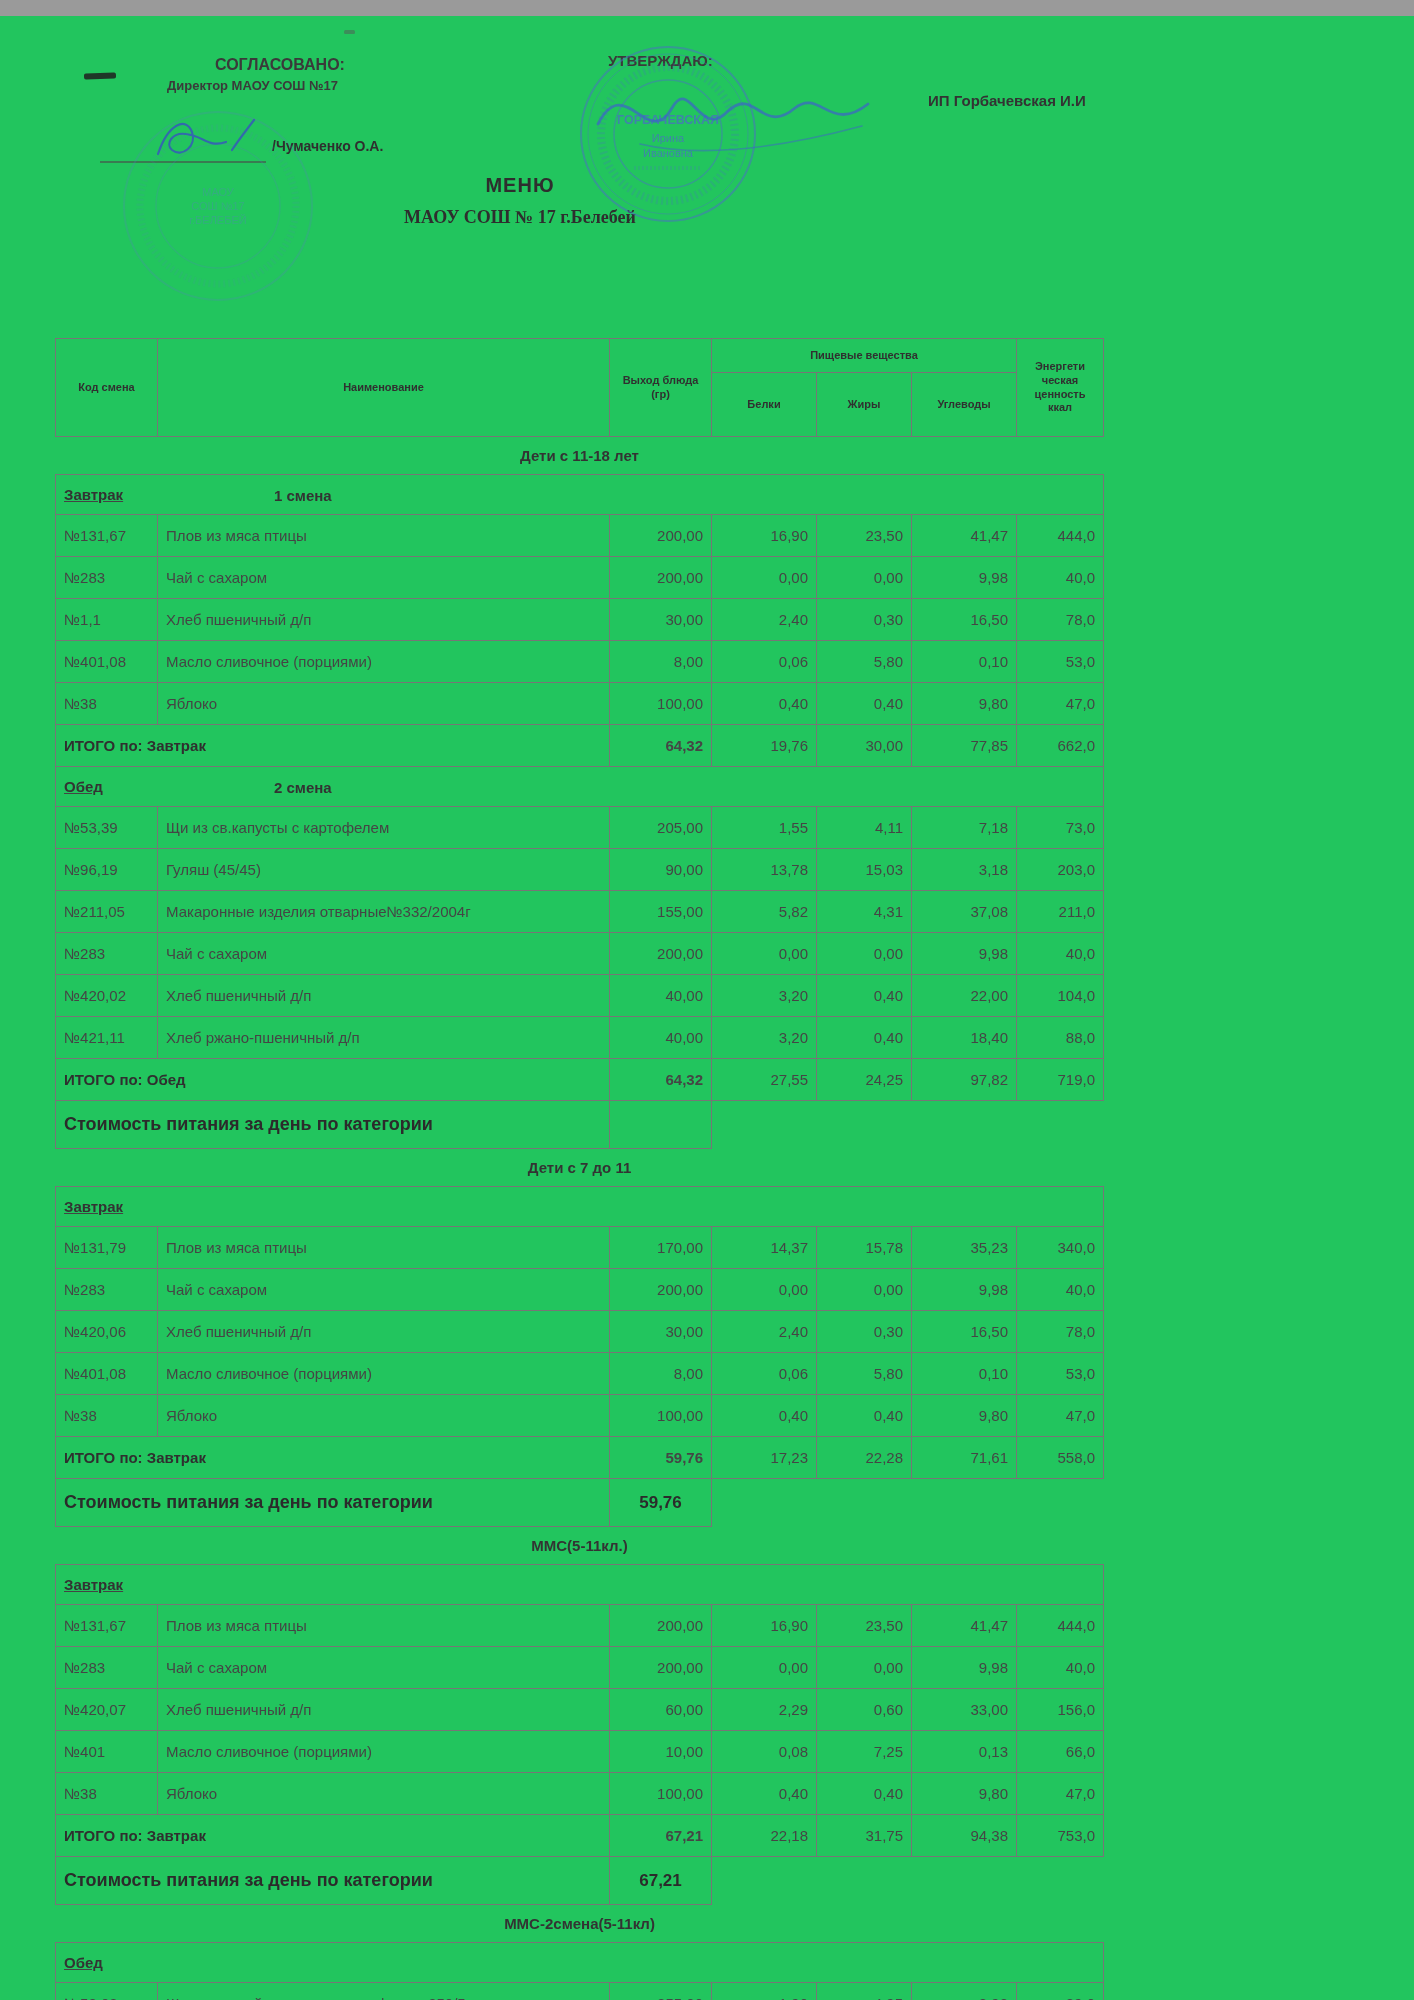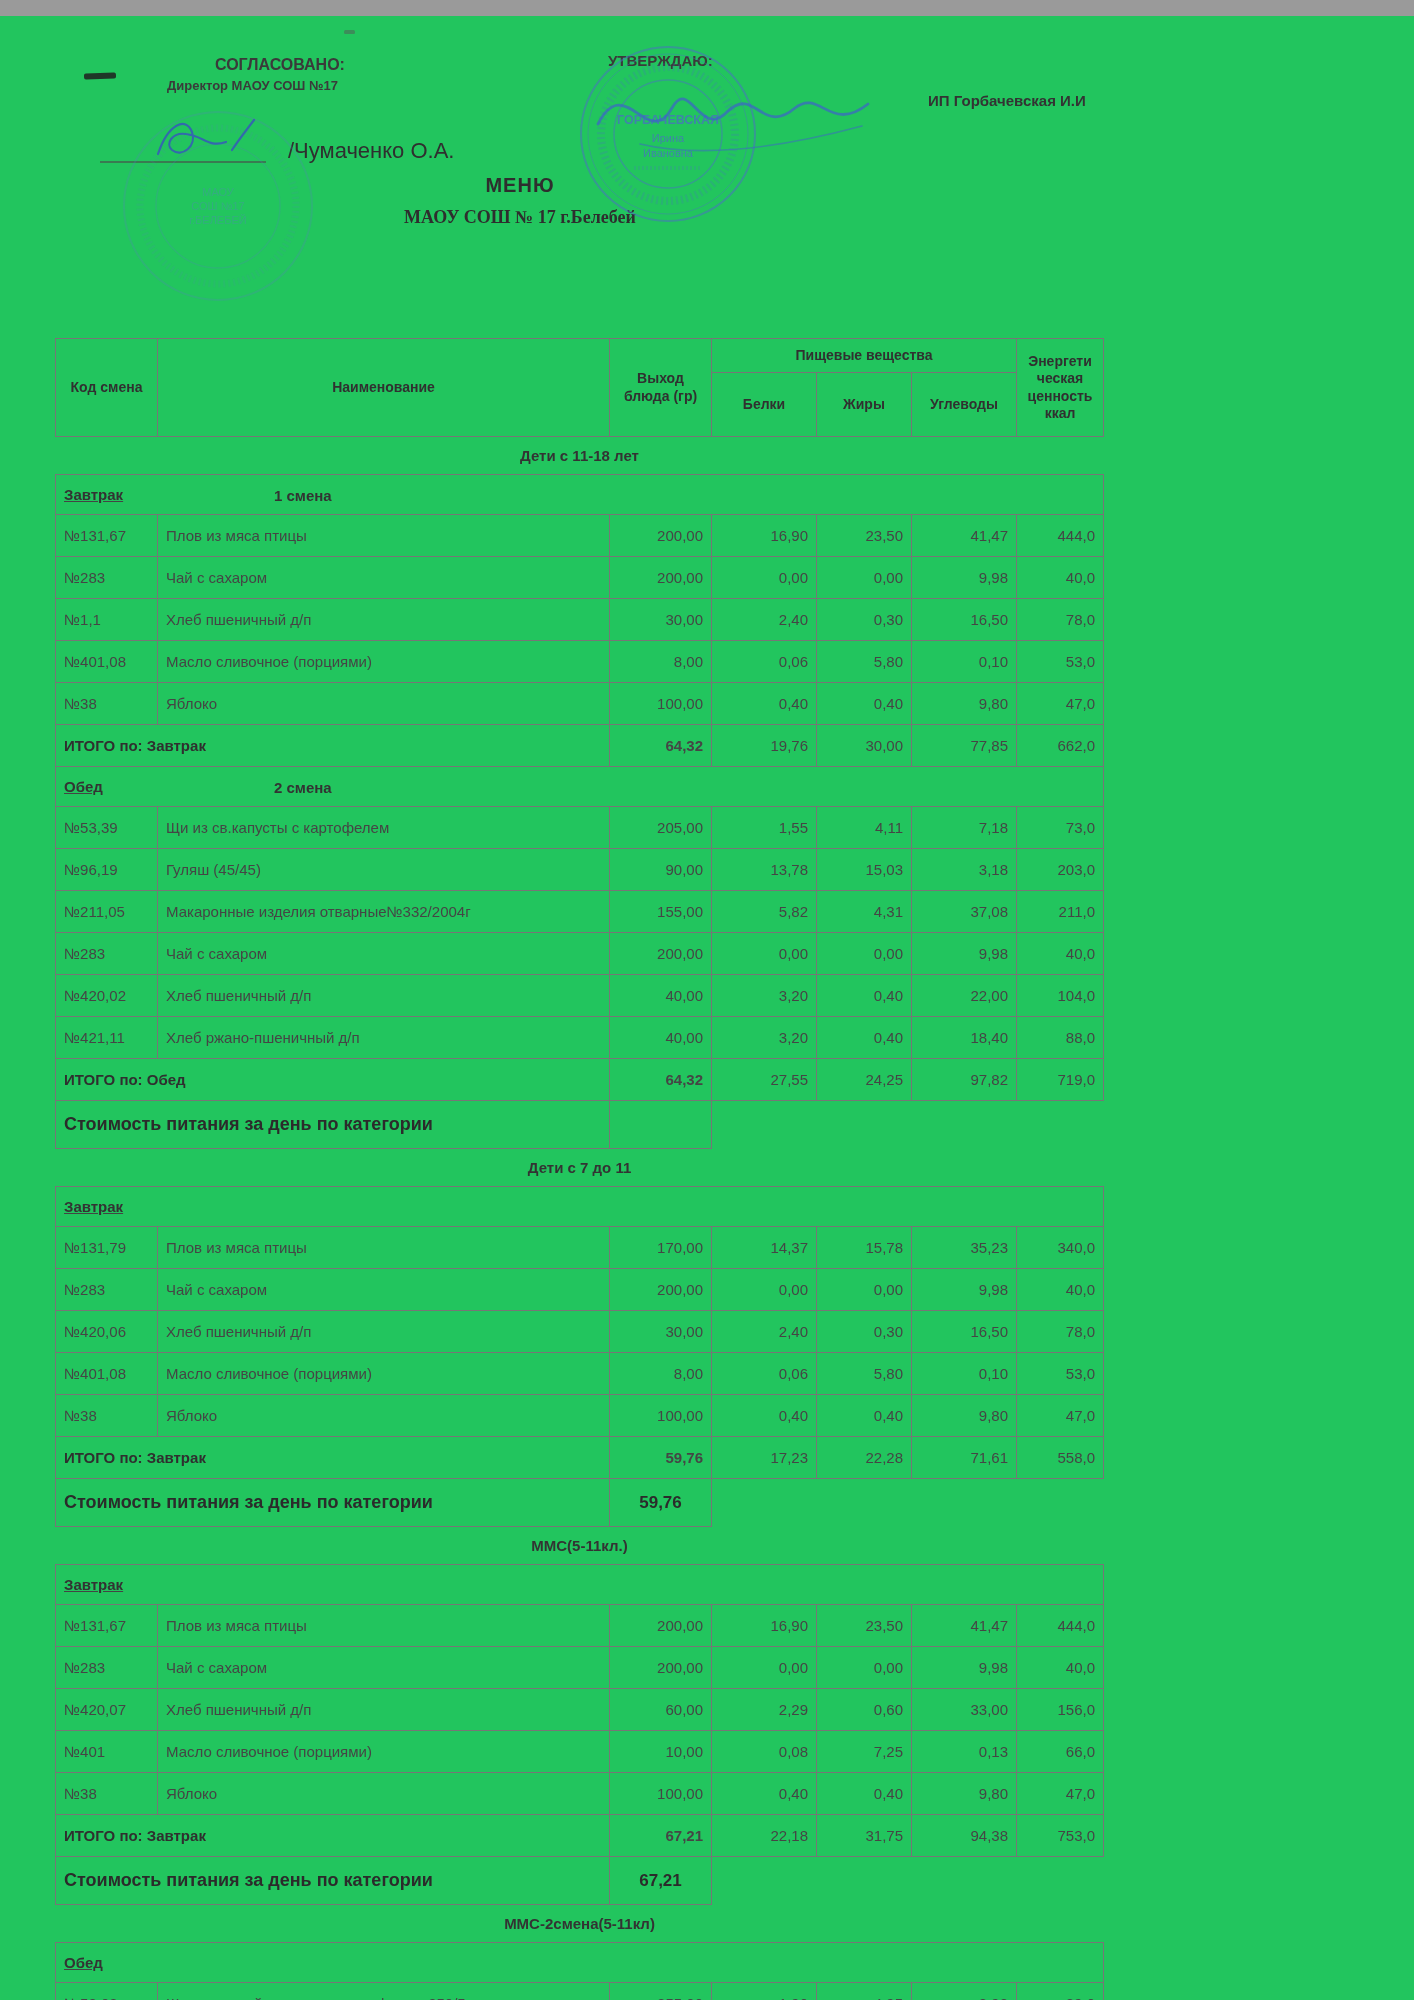--- a/index.html
+++ b/index.html
@@ -14,36 +14,36 @@
     color:#3c3c3c;
   }
   .abs { position:absolute; }
   .b { font-weight:700; }
 
   
   .agreed-1   { left:215px; top:40px;  font-size:16px; font-weight:700; color:#3a3a3a; }
   .agreed-2   { left:167px; top:62px;  font-size:13px; font-weight:700; color:#3a3a3a; }
   .approve-1  { left:608px; top:36px;  font-size:15px; font-weight:700; color:#3a3a3a; }
   .ip-name    { left:928px; top:76px;  font-size:15px; font-weight:700; color:#333; white-space:nowrap; }
-  .dir-sig    { left:288px; top:122px; font-size:22px; font-weight:400; color:#2f2f2f; }
+  .dir-sig    { left:272px; top:122px; font-size:14px; font-weight:700; color:#2f2f2f; }
 
   .title-block { left:80px; top:158px; width:880px; text-align:center; color:#2e2e2e; }
   .title-l1 { font-size:20px; font-weight:700; letter-spacing:1px; }
   .title-l2 { font-size:18px; font-weight:700; margin-top:7px; }
   .title-l3 { font-size:18px; font-weight:700; margin-top:10px;font-family:Liberation Serif, serif; }
 
   
   .menu-table {
     position:absolute; left:55px; top:322px; width:1048px;
     border-collapse:collapse; table-layout:fixed;
     font-size:15px; color:#444;
   }
   .menu-table th, .menu-table td { border:1px solid #767676; vertical-align:middle; }
   .menu-table th {
-    font-weight:700; text-align:center; color:#303030; font-size:14px;
+    font-weight:700; text-align:center; color:#303030; font-size:11px;
     padding:2px 4px; line-height:1.25;
   }
   .hdr-r1 { height:34px; }
   .hdr-r2 { height:64px; }
   .th-code   { padding:0 24px; }
   .th-yield  { padding:0 14px; }
   .th-energy { padding:0 3px; }
 
   .menu-table td { padding:2px 8px; }
   .row-category { height:38px; }

